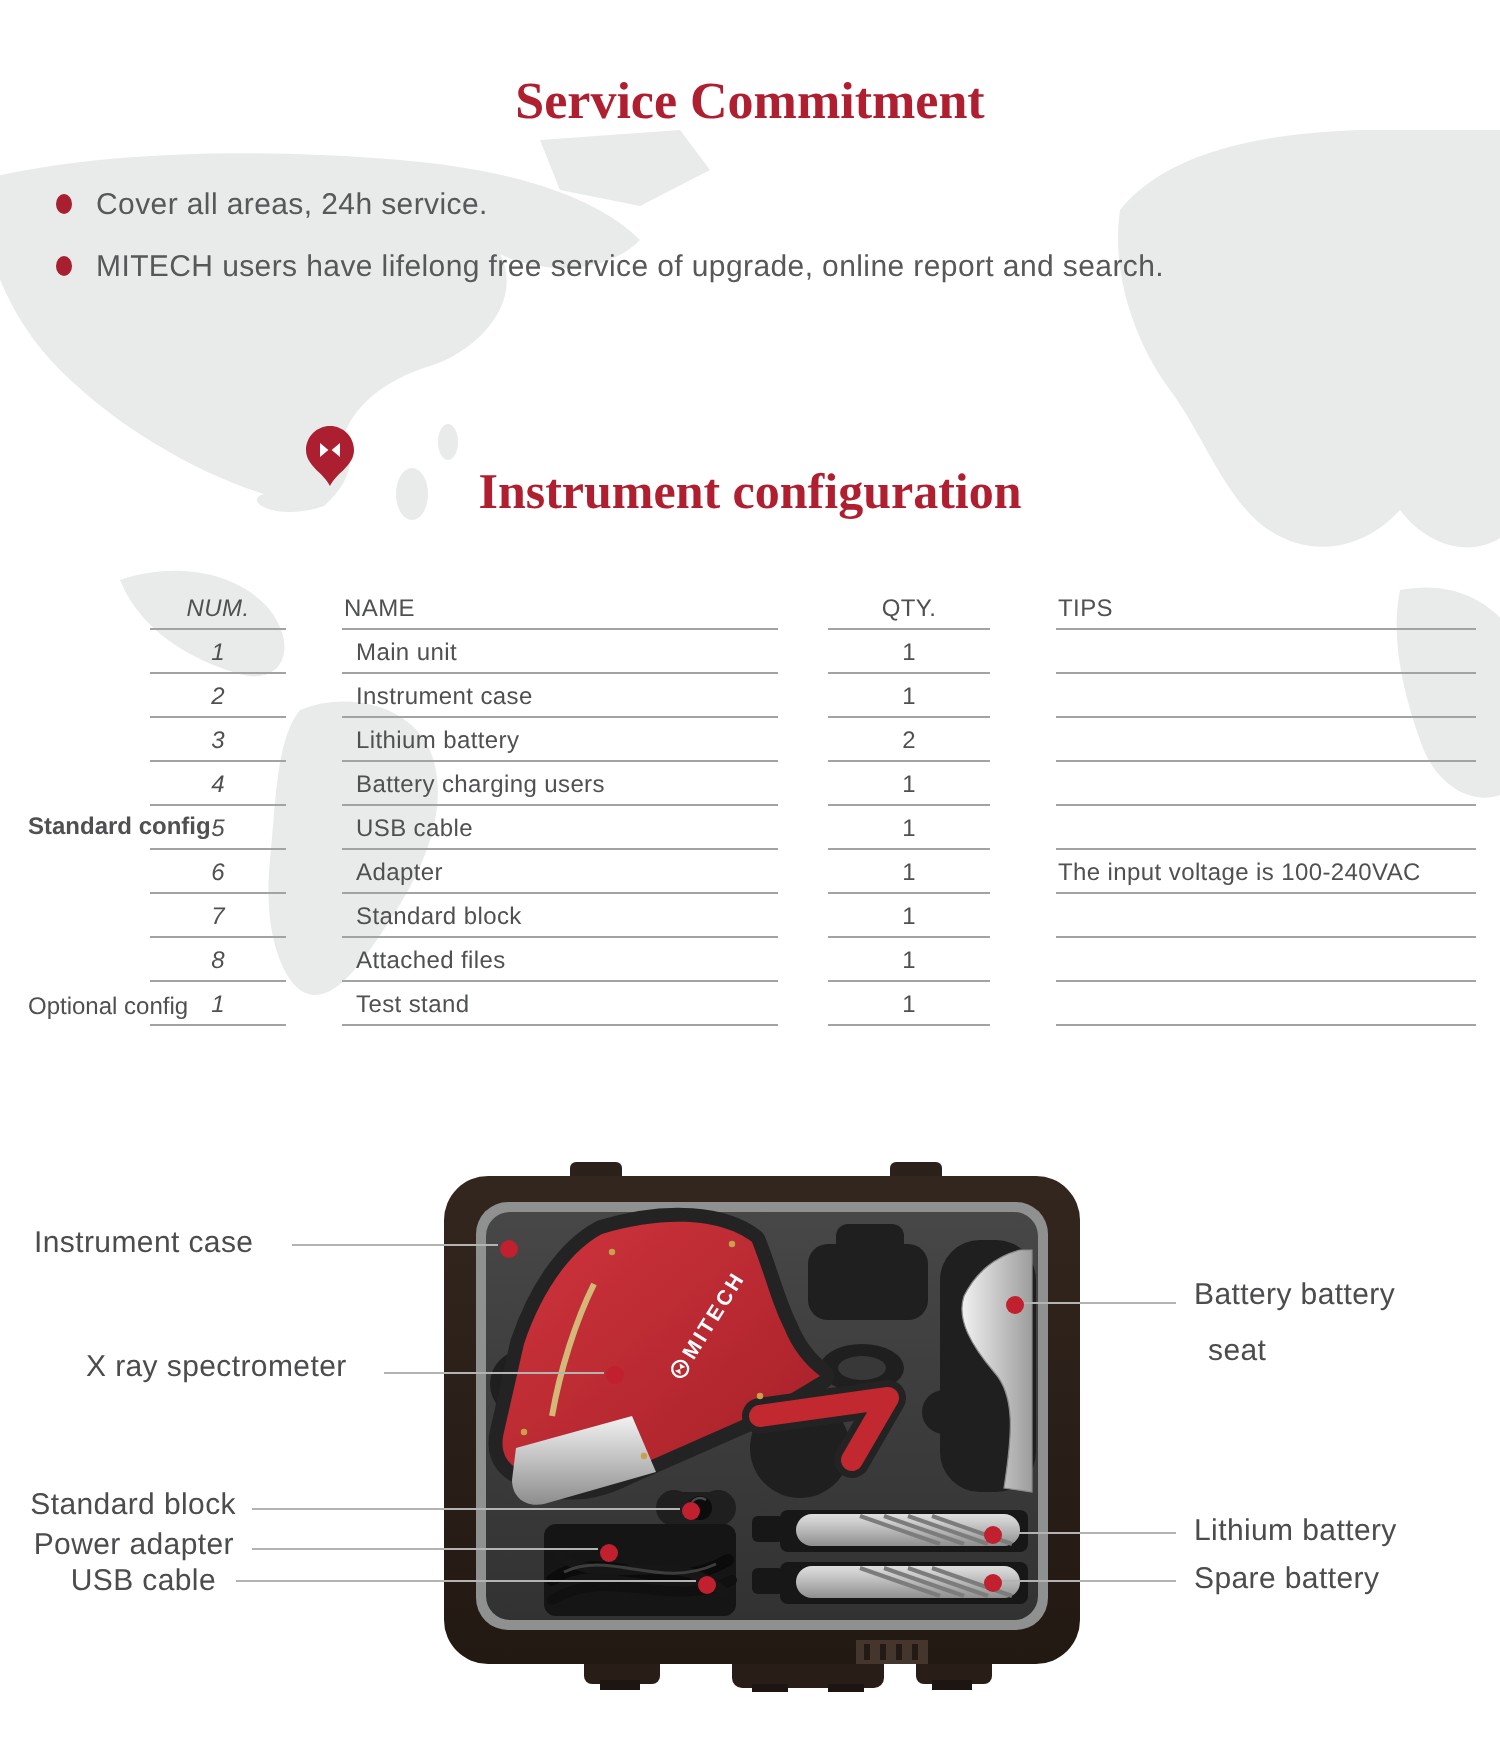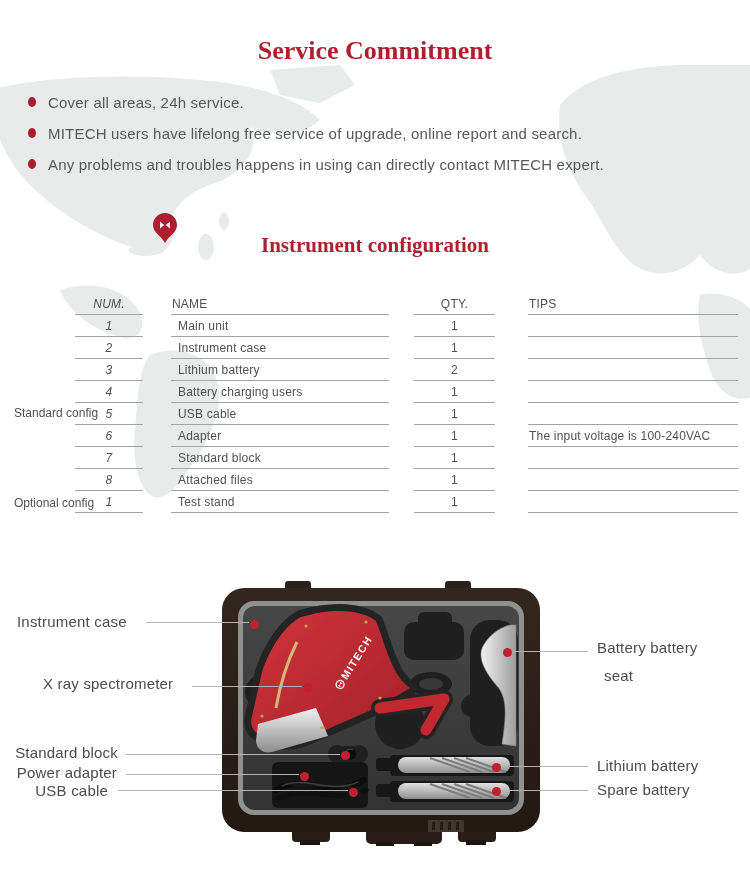--- a/index.html
+++ b/index.html
@@ -5,40 +5,40 @@
   html,body{margin:0;padding:0;background:#fff;}
   #stage{position:relative;width:750px;height:882px;background:#ffffff;overflow:hidden;
          font-family:"Liberation Sans",sans-serif;}
   
   #worldmap{position:absolute;left:0;top:65px;}
   .map-pin{position:absolute;left:152px;top:212px;}
   
   .big-heading{position:absolute;left:0;width:750px;text-align:center;
     font-family:"Liberation Serif",serif;font-weight:bold;color:#b01f30;}
   #h-service{top:36px;font-size:26px;}
-  #h-config{top:233px;font-size:21px;}
+  #h-config{top:233px;font-size:25px;}
   
   .bullet{position:absolute;left:28px;display:flex;align-items:flex-start;}
   .bullet .dot{width:8px;height:10px;border-radius:50%;background:#a81f2f;
     margin:3px 12px 0 0;flex:0 0 auto;}
   .bullet .btxt{font-size:15px;color:#57585a;line-height:17px;letter-spacing:.2px;}
   
   .tcol{position:absolute;top:293px;}
   .tcell{height:22px;box-sizing:border-box;border-bottom:1px solid #a3a3a3;
     display:flex;align-items:flex-end;padding-bottom:3px;
     font-size:12px;color:#4f5052;letter-spacing:.2px;}
   .tcell.center{justify-content:center;}
   .tcell.left{padding-left:7px;}
   .tcell.nopad{padding-left:1px;}
   #col-num{left:75px;width:68px;font-style:italic;}
   #col-name{left:171px;width:218px;}
   #col-qty{left:414px;width:81px;}
   #col-tips{left:528px;width:210px;}
   .group-label{position:absolute;left:14px;font-size:12px;color:#4f5052;}
-  #grp-standard{top:406px;}
+  #grp-standard{top:406px;font-weight:bold;}
   #grp-optional{top:496px;}
   
   #case-svg{position:absolute;left:215px;top:575px;}
   .dlabel{position:absolute;font-size:15px;color:#4b4c4e;letter-spacing:.2px;}
   .r{text-align:right;}
   .leader{position:absolute;height:1px;background:#b3b3b3;}
   .dot-marker{position:absolute;width:9px;height:9px;border-radius:50%;background:#c1202f;}
 </style>
 </head>
 <body>
@@ -79,24 +79,20 @@
   <div id="h-service" class="big-heading">Service Commitment</div>
   <div id="h-config" class="big-heading">Instrument configuration</div>
 
   <div class="bullet" style="top:94px">
     <span class="dot"></span>
     <span class="btxt">Cover all areas, 24h service.</span>
   </div>
   <div class="bullet" style="top:125px">
     <span class="dot"></span>
     <span class="btxt">MITECH users have lifelong free service of upgrade, online report and search.</span>
-  </div>
-  <div class="bullet" style="top:156px">
-    <span class="dot"></span>
-    <span class="btxt">Any problems and troubles happens in using can directly contact MITECH expert.</span>
   </div>
 
   <div id="col-num" class="tcol">
     <div class="tcell center">NUM.</div>
     <div class="tcell center">1</div>
     <div class="tcell center">2</div>
     <div class="tcell center">3</div>
     <div class="tcell center">4</div>
     <div class="tcell center">5</div>
     <div class="tcell center">6</div>

